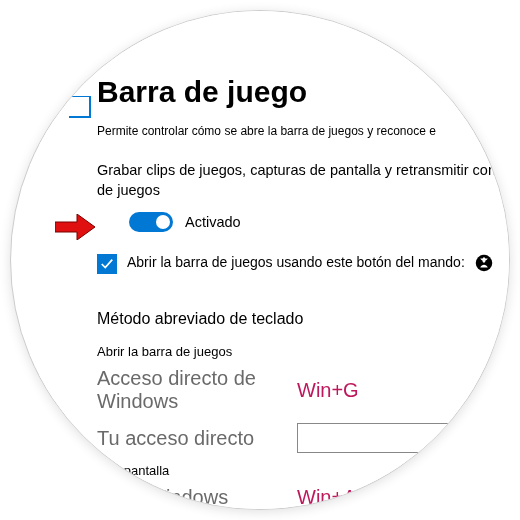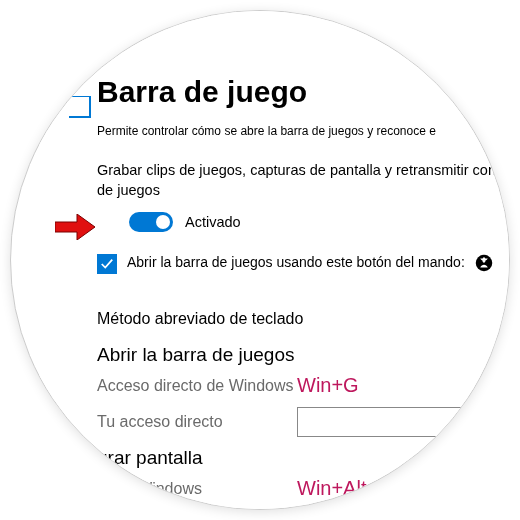--- a/index.html
+++ b/index.html
@@ -118,32 +118,32 @@
     justify-content: center;
   }
   .xbox-icon svg { width: 18px; height: 18px; }
   .section-h {
     font-size: 16px;
     font-weight: 400;
     color: #000;
     margin-bottom: 16px;
   }
   .field-label {
-    font-size: 19px;
+    font-size: 13px;
     margin-bottom: 8px;
   }
   .kv-row {
     display: flex;
     align-items: center;
     margin-bottom: 10px;
   }
   .kv-key {
     width: 200px;
     color: #6a6a6a;
-    font-size: 16px;
+    font-size: 20px;
   }
   .kv-val {
     font-size: 20px;
     color: #be185d;
   }
   .shortcut-input {
     width: 170px;
     height: 30px;
     border: 1.5px solid #888;
     background: #fff;

